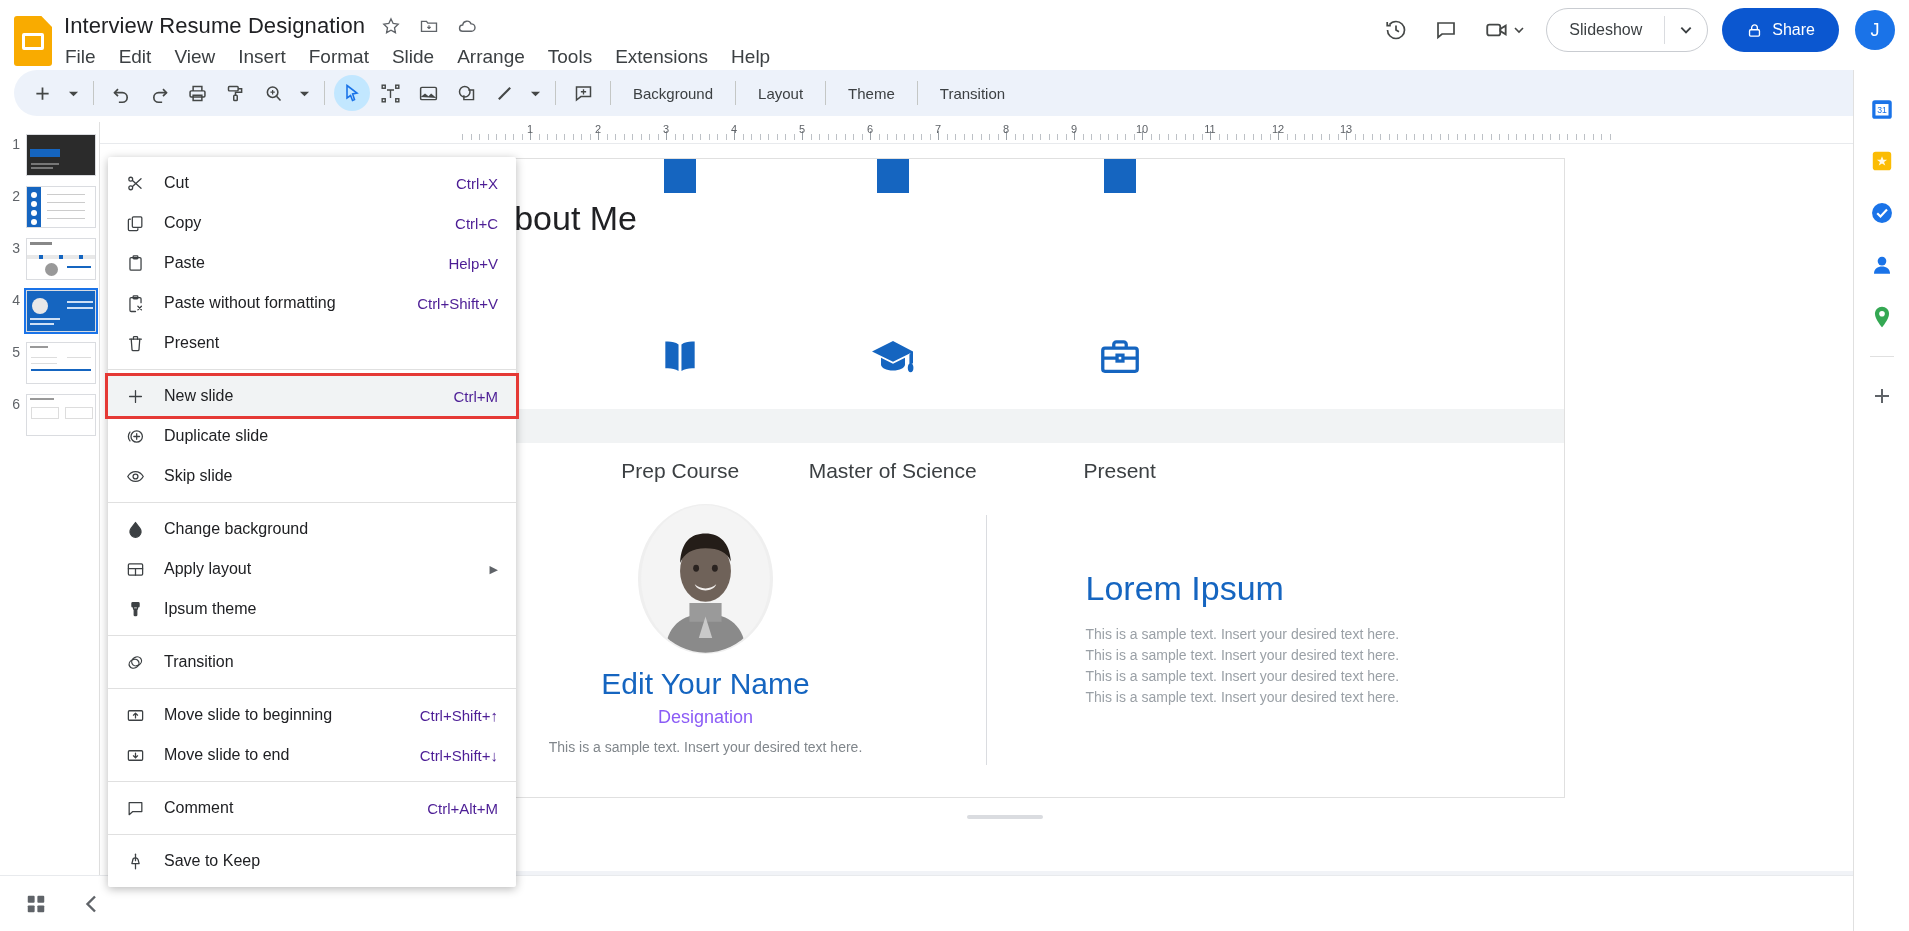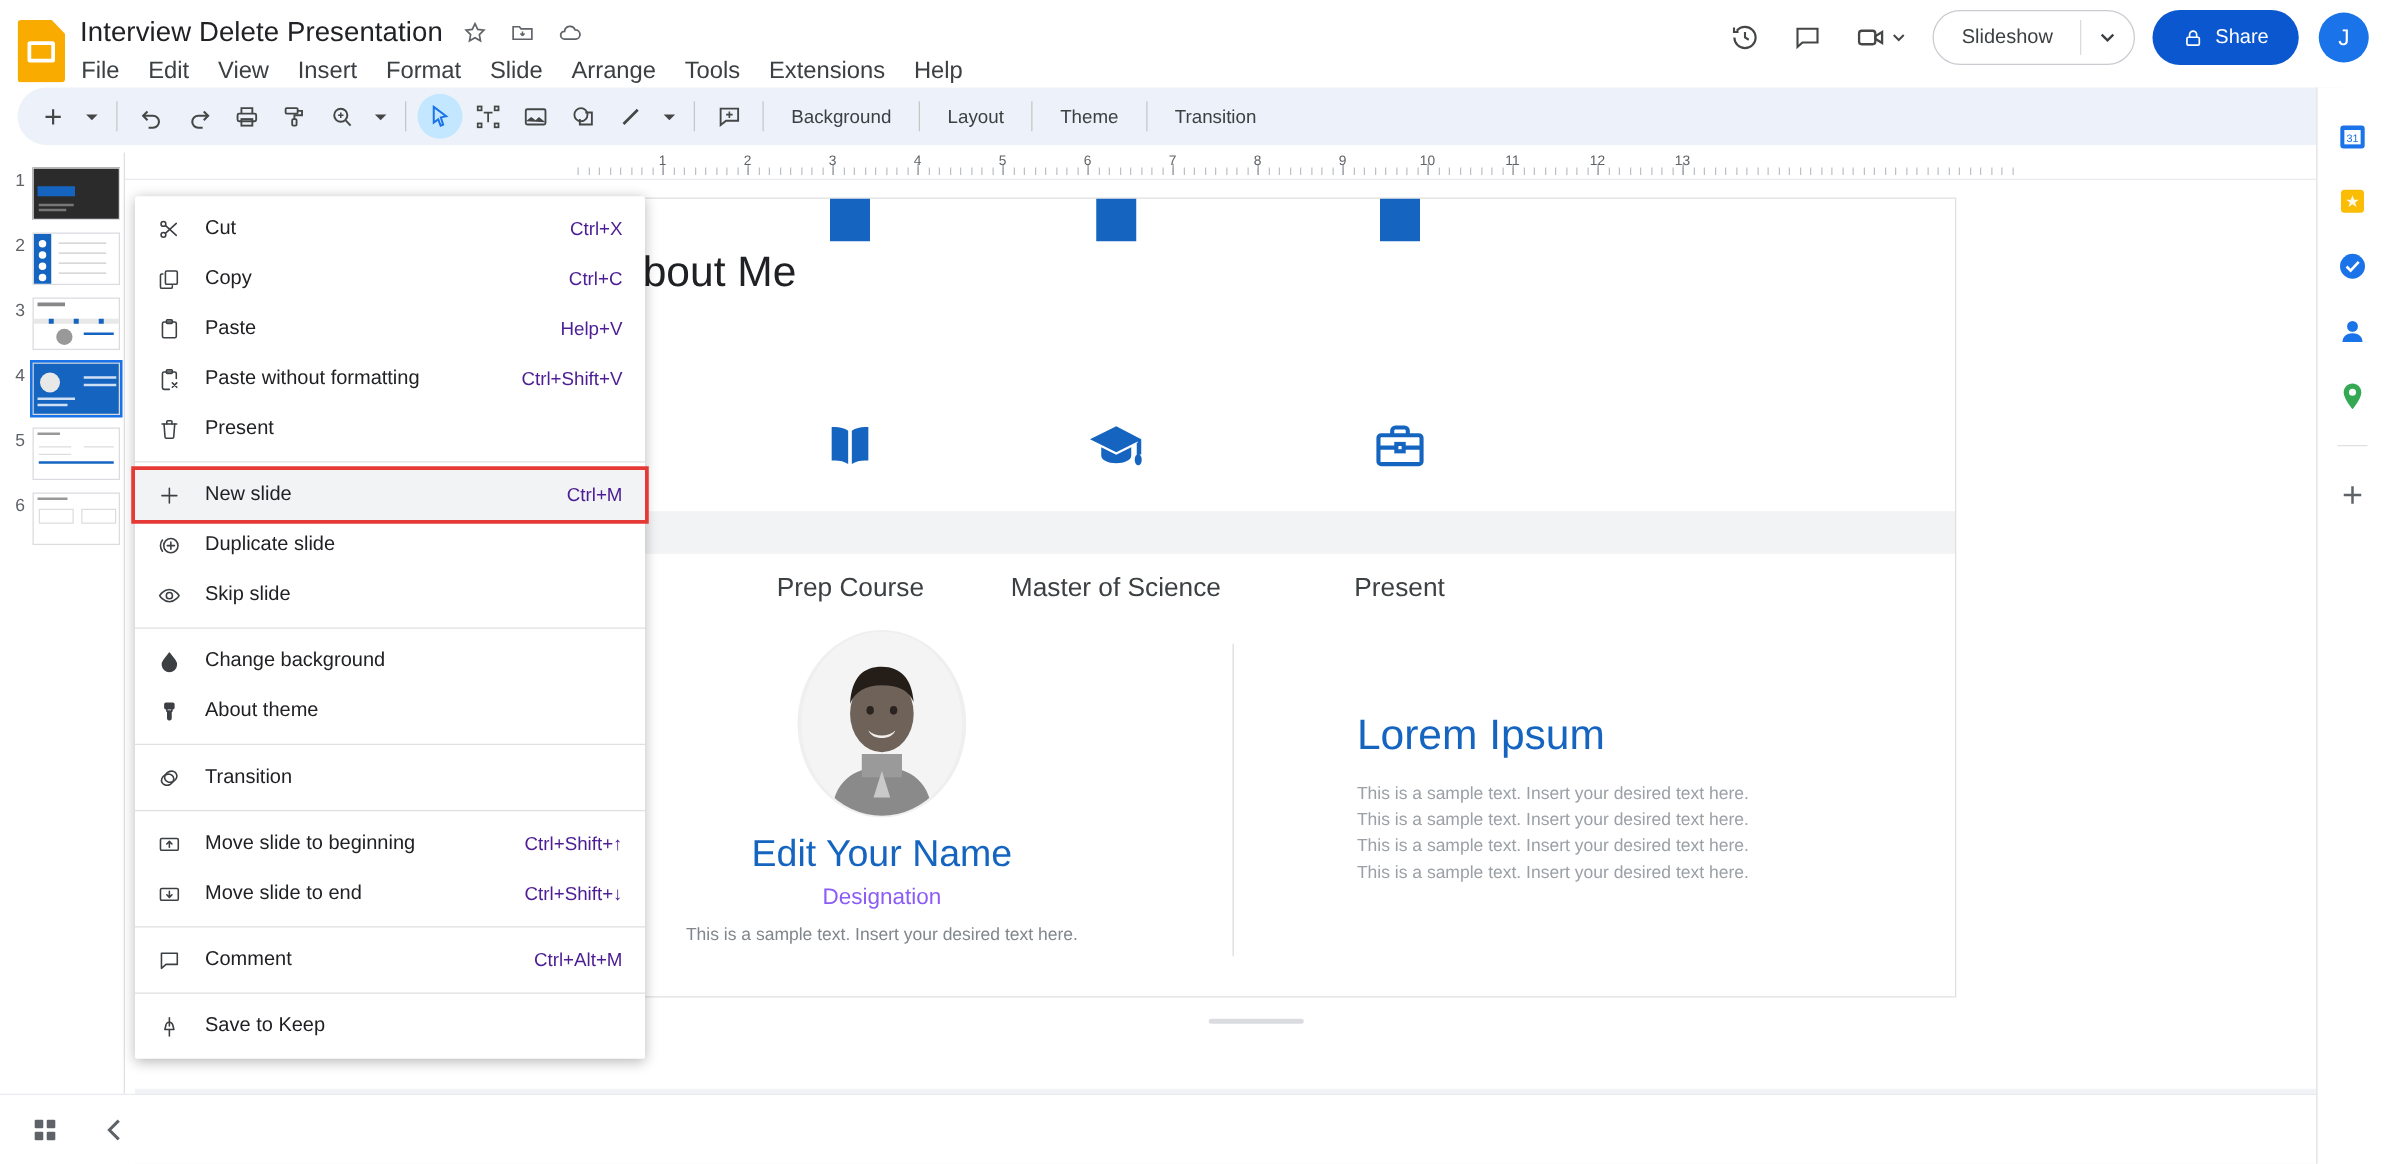--- a/index.html
+++ b/index.html
@@ -106,21 +106,21 @@
 </head>
 <body>
 
 <div class="topbar">
   <div class="docicon">
     <div class="sheet"></div>
       <div class="inner"></div>
   </div>
   <div class="titleblock">
     <div class="titlerow">
-      <div class="doctitle">Interview Delete Presentation</div>
+      <div class="doctitle">Interview Resume Designation</div>
       <div class="tiny-ic">
         <svg width="20" height="20" viewBox="0 0 24 24" fill="none" stroke="#5f6368" stroke-width="1.6">
             <path d="M12 3.5l2.6 5.5 6 .8-4.4 4.2 1.1 6-5.3-2.9-5.3 2.9 1.1-6L3.4 9.8l6-.8z"></path>
           </svg>
       </div>
       <div class="tiny-ic">
         <svg width="20" height="20" viewBox="0 0 24 24" fill="none" stroke="#5f6368" stroke-width="1.6">
             <path d="M3 6.5h6l1.6 2H21v10H3z"></path>
             <path d="M12 11v4M12 15l2-2M12 15l-2-2" stroke-width="1.4"></path>
           </svg>
@@ -698,26 +698,36 @@
       <div class="ctx-ic">
         <svg width="19" height="19" viewBox="0 0 24 24" fill="none" stroke="#3c4043" stroke-width="1.6" stroke-linecap="round" stroke-linejoin="round">
           <path d="M12 3.2l5.6 7.4a7 7 0 11-11.2 0z" fill="#3c4043"></path>
         </svg>
       </div>
       <div class="ctx-lbl">Change background</div>
     </div>
     <div class="ctx-item">
       <div class="ctx-ic">
         <svg width="19" height="19" viewBox="0 0 24 24" fill="none" stroke="#3c4043" stroke-width="1.6" stroke-linecap="round" stroke-linejoin="round">
+          <rect x="3" y="5" width="18" height="14" rx="1.4"></rect>
+          <path d="M3 11h18M12 11v8"></path>
+        </svg>
+      </div>
+      <div class="ctx-lbl">Apply layout</div>
+      <div class="ctx-arrow">▶</div>
+    </div>
+    <div class="ctx-item">
+      <div class="ctx-ic">
+        <svg width="19" height="19" viewBox="0 0 24 24" fill="none" stroke="#3c4043" stroke-width="1.6" stroke-linecap="round" stroke-linejoin="round">
           <rect x="7.5" y="3.4" width="9" height="5.4" rx="1" fill="#3c4043"></rect>
           <path d="M9.5 8.8v2.6h5v-2.6"></path>
           <rect x="10.4" y="11.4" width="3.2" height="8.4" rx="1" fill="#3c4043"></rect>
         </svg>
       </div>
-      <div class="ctx-lbl">About theme</div>
+      <div class="ctx-lbl">Ipsum theme</div>
     </div>
     <div class="ctx-sep"></div>
     <div class="ctx-item">
       <div class="ctx-ic">
         <svg width="19" height="19" viewBox="0 0 24 24" fill="none" stroke="#3c4043" stroke-width="1.6" stroke-linecap="round" stroke-linejoin="round">
           <ellipse cx="13.4" cy="10.6" rx="6.4" ry="5.4" transform="rotate(-28 13.4 10.6)"></ellipse>
           <ellipse cx="10.2" cy="13.6" rx="6.4" ry="5.4" transform="rotate(-28 10.2 13.6)"></ellipse>
         </svg>
       </div>
       <div class="ctx-lbl">Transition</div>

